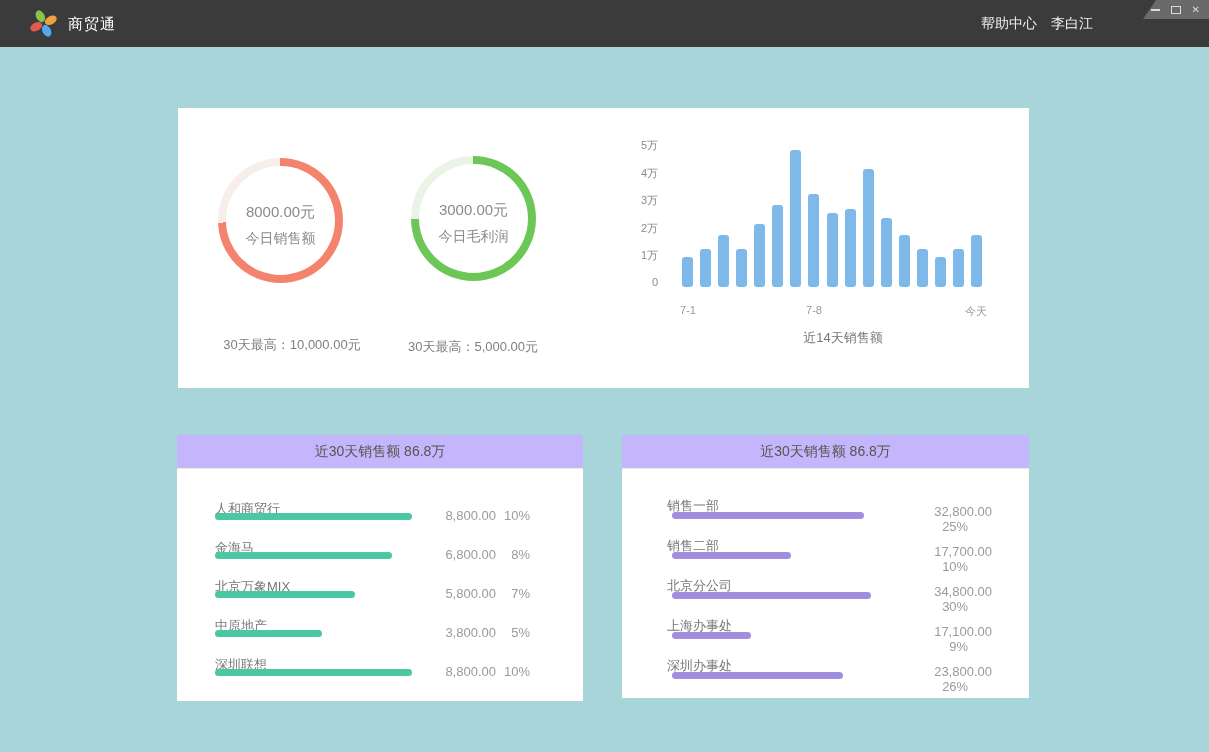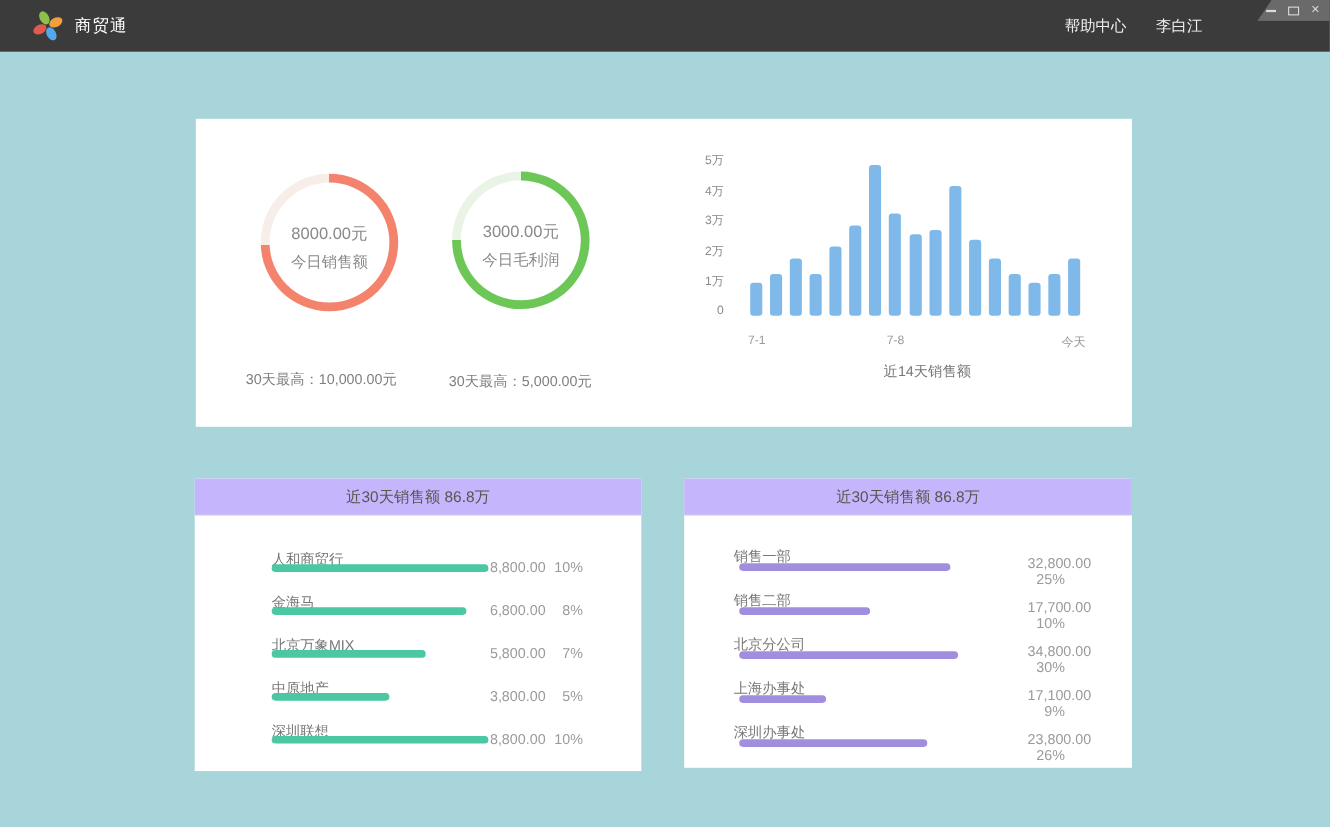--- a/index.html
+++ b/index.html
@@ -5,33 +5,33 @@
   html,body{margin:0;padding:0;}
   body{
     width:1209px;height:752px;position:relative;overflow:hidden;
     background:#a7d5d9;
     font-family:"Liberation Sans","DejaVu Sans",sans-serif;
   }
   
   .titlebar{position:absolute;top:0;left:0;right:0;height:47px;background:#3b3b3b;}
   .logo{position:absolute;left:29px;top:9px;width:29px;height:29px;}
   .app-title{position:absolute;left:68px;top:0;line-height:47px;color:#ffffff;font-size:15px;letter-spacing:1px;}
-  .titlebar-right{position:absolute;right:116px;top:0;height:47px;display:flex;align-items:center;gap:27px;color:#f0f0f0;font-size:14px;}
+  .titlebar-right{position:absolute;right:116px;top:0;height:47px;display:flex;align-items:center;gap:14px;color:#f0f0f0;font-size:14px;}
   .titlebar-right span{cursor:default;}
   .window-controls{position:absolute;top:0;right:0;width:66px;height:19px;background:#6a6a6a;
     clip-path:polygon(13px 0,100% 0,100% 100%,0 100%);
     display:flex;align-items:center;justify-content:flex-end;gap:11px;padding-right:9px;box-sizing:border-box;}
   .wc-min{width:9px;height:2px;background:#dcdcdc;}
   .wc-max{width:8px;height:6px;border:1px solid #dcdcdc;}
   .wc-close{color:#d8d8d8;font-size:10px;line-height:1;font-family:"DejaVu Sans",sans-serif;}
   
   .card{background:#fff;position:absolute;}
   .card-top{left:178px;top:108px;width:851px;height:280px;}
   .gauge{position:absolute;width:125px;}
-  .gauge-1{left:59px;top:50px;}
+  .gauge-1{left:40px;top:50px;}
   .gauge-2{left:233px;top:48px;}
   .donut{position:relative;width:125px;height:125px;border-radius:50%;}
   .donut::after{content:"";position:absolute;inset:8px;background:#fff;border-radius:50%;}
   .donut-text{position:absolute;inset:0;display:flex;flex-direction:column;align-items:center;justify-content:center;gap:8px;padding-top:10px;z-index:1;}
   .donut-value{font-size:15px;color:#8a8a8a;}
   .donut-label{font-size:14px;color:#8a8a8a;}
   .gauge-footer{position:absolute;top:228px;transform:translateX(-50%);white-space:nowrap;font-size:13px;color:#7f7f7f;}
   .gauge-footer-1{left:114px;}
   .gauge-footer-2{left:295px;top:230px;}
   
@@ -42,21 +42,21 @@
   .xt-1{left:510px;} .xt-2{left:636px;} .xt-3{left:798px;}
   .chart-caption{position:absolute;left:665px;top:221px;transform:translateX(-50%);font-size:13px;color:#777;white-space:nowrap;}
   
   .card-rank-left{left:177px;top:435px;width:406px;height:266px;}
   .card-rank-right{left:622px;top:435px;width:407px;height:263px;}
   .rank-header{height:33px;background:#c4b5fd;border-bottom:1px solid #efecd2;display:flex;align-items:center;justify-content:center;font-size:14px;color:#56564b;}
   .rank-rows{position:relative;}
   .card-rank-left .rank-rows{padding-top:31px;}
   .card-rank-right .rank-rows{padding-top:28px;}
   .rank-row{position:relative;}
-  .card-rank-left .rank-row{height:39px;margin-left:32px;}
+  .card-rank-left .rank-row{height:39px;}
   .card-rank-right .rank-row{height:40px;text-decoration:underline;}
   .row-name{position:absolute;top:0;font-size:13px;color:#777;white-space:nowrap;}
   .row-bar{position:absolute;height:7px;border-radius:3.5px;}
   .card-rank-left .row-bar{top:13px;}
   .card-rank-right .row-bar{top:15px;}
   .row-val{position:absolute;display:flex;font-size:13px;color:#9b9b9b;}
   .card-rank-left .row-name,.card-rank-left .row-bar{left:38px;}
   .card-rank-left .row-val{right:53px;top:8px;}
   .card-rank-right .row-name{left:45px;}
   .card-rank-right .row-bar{left:50px;}

